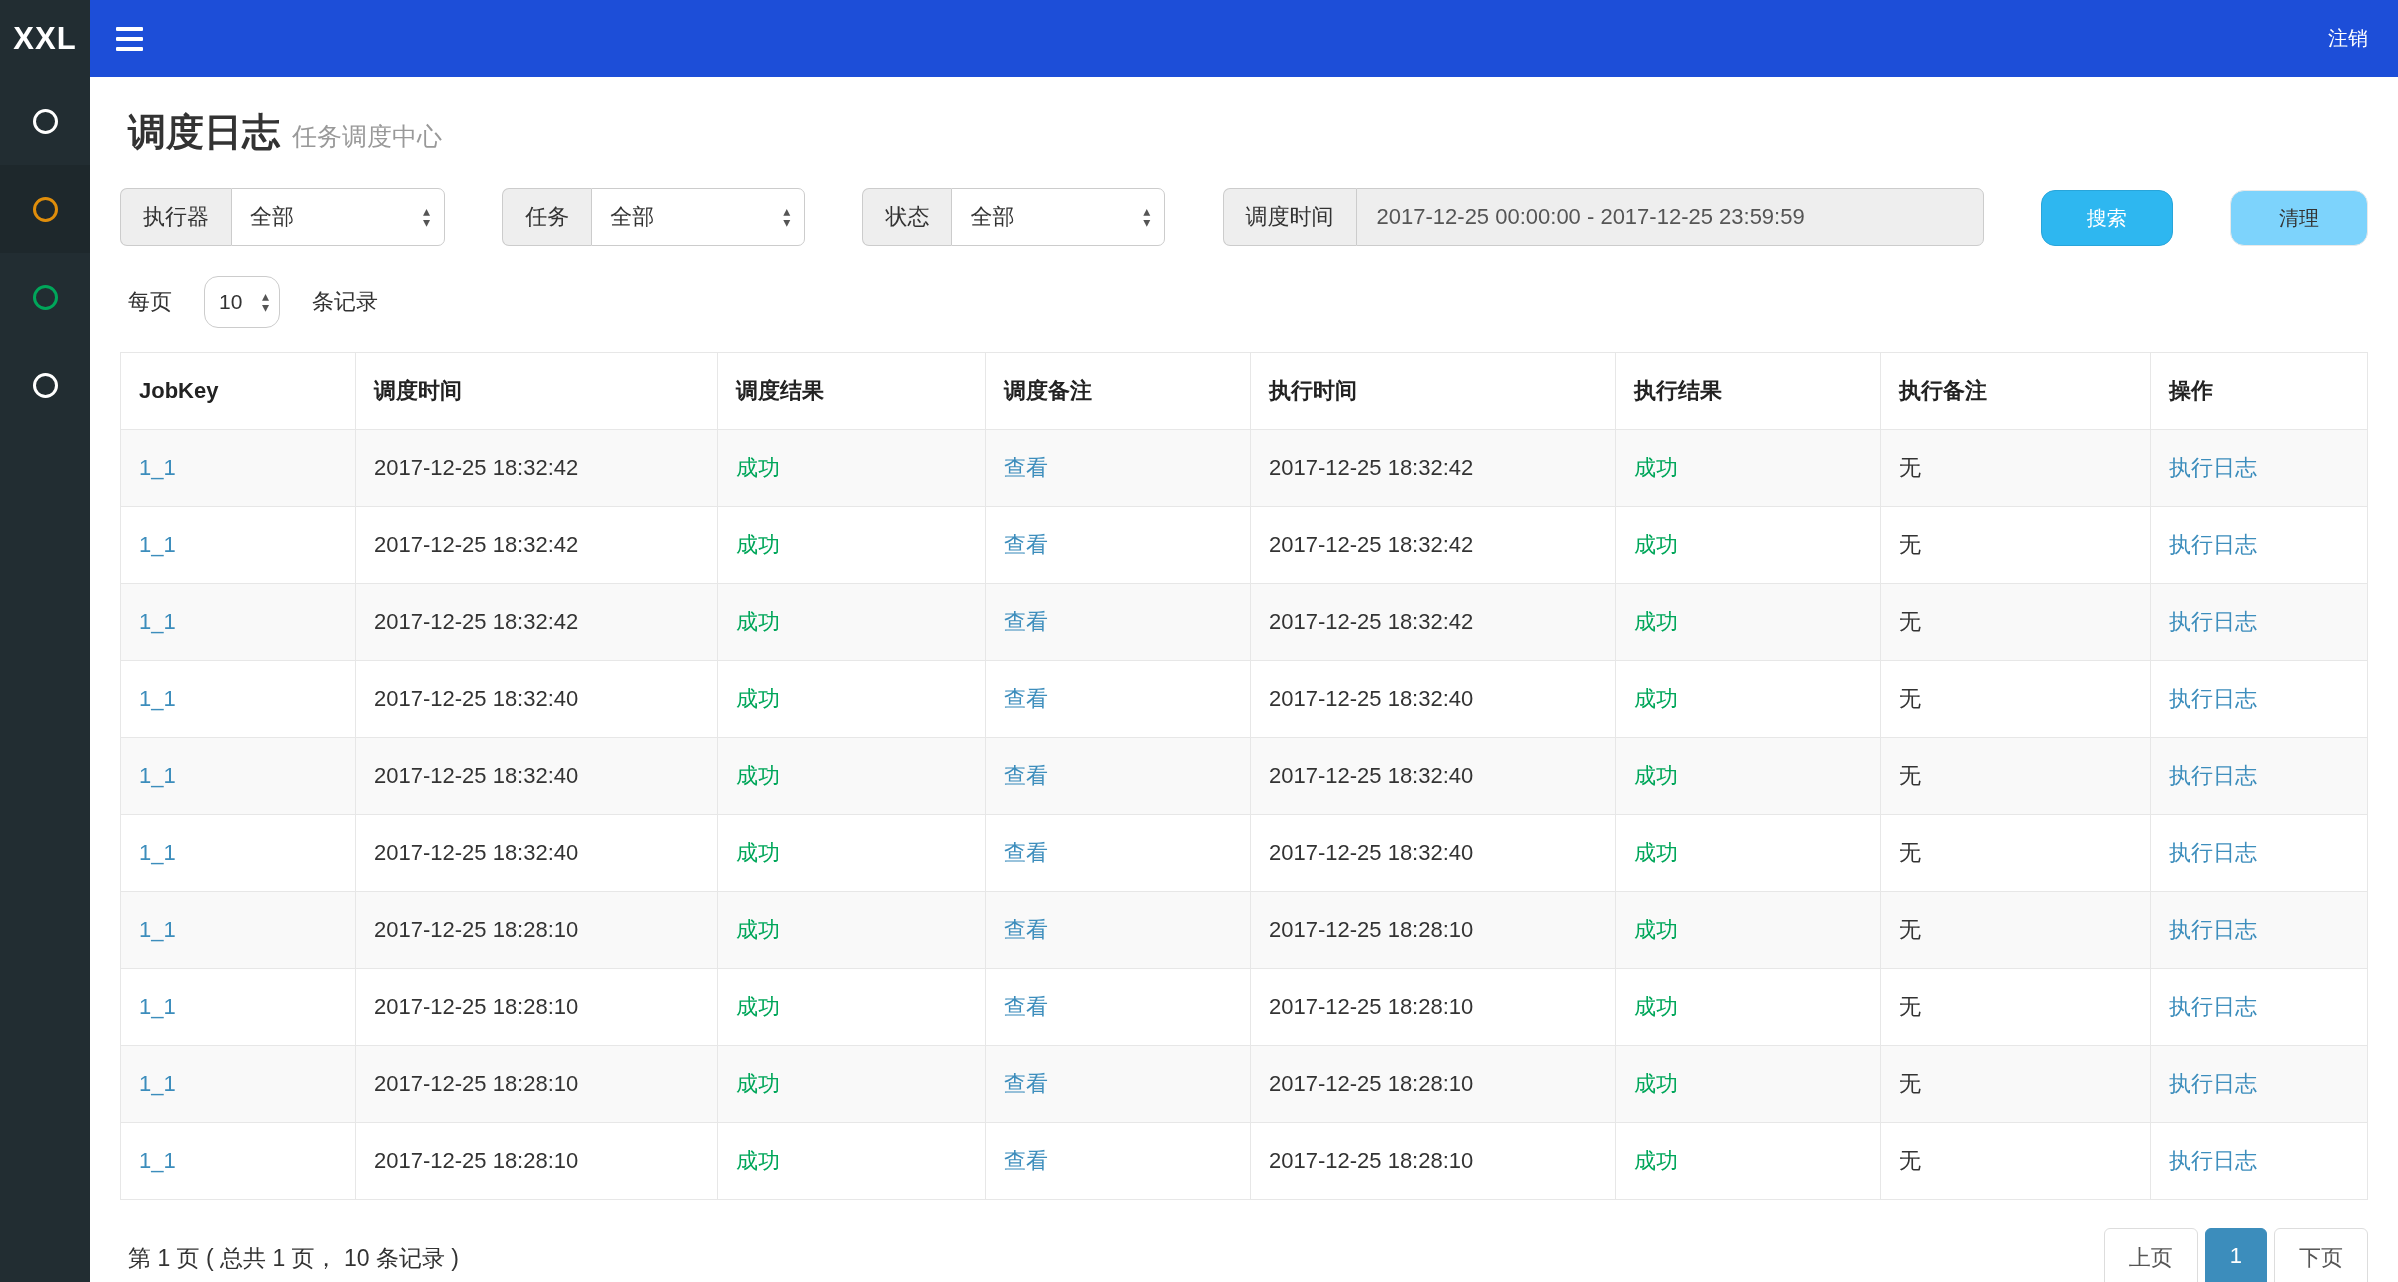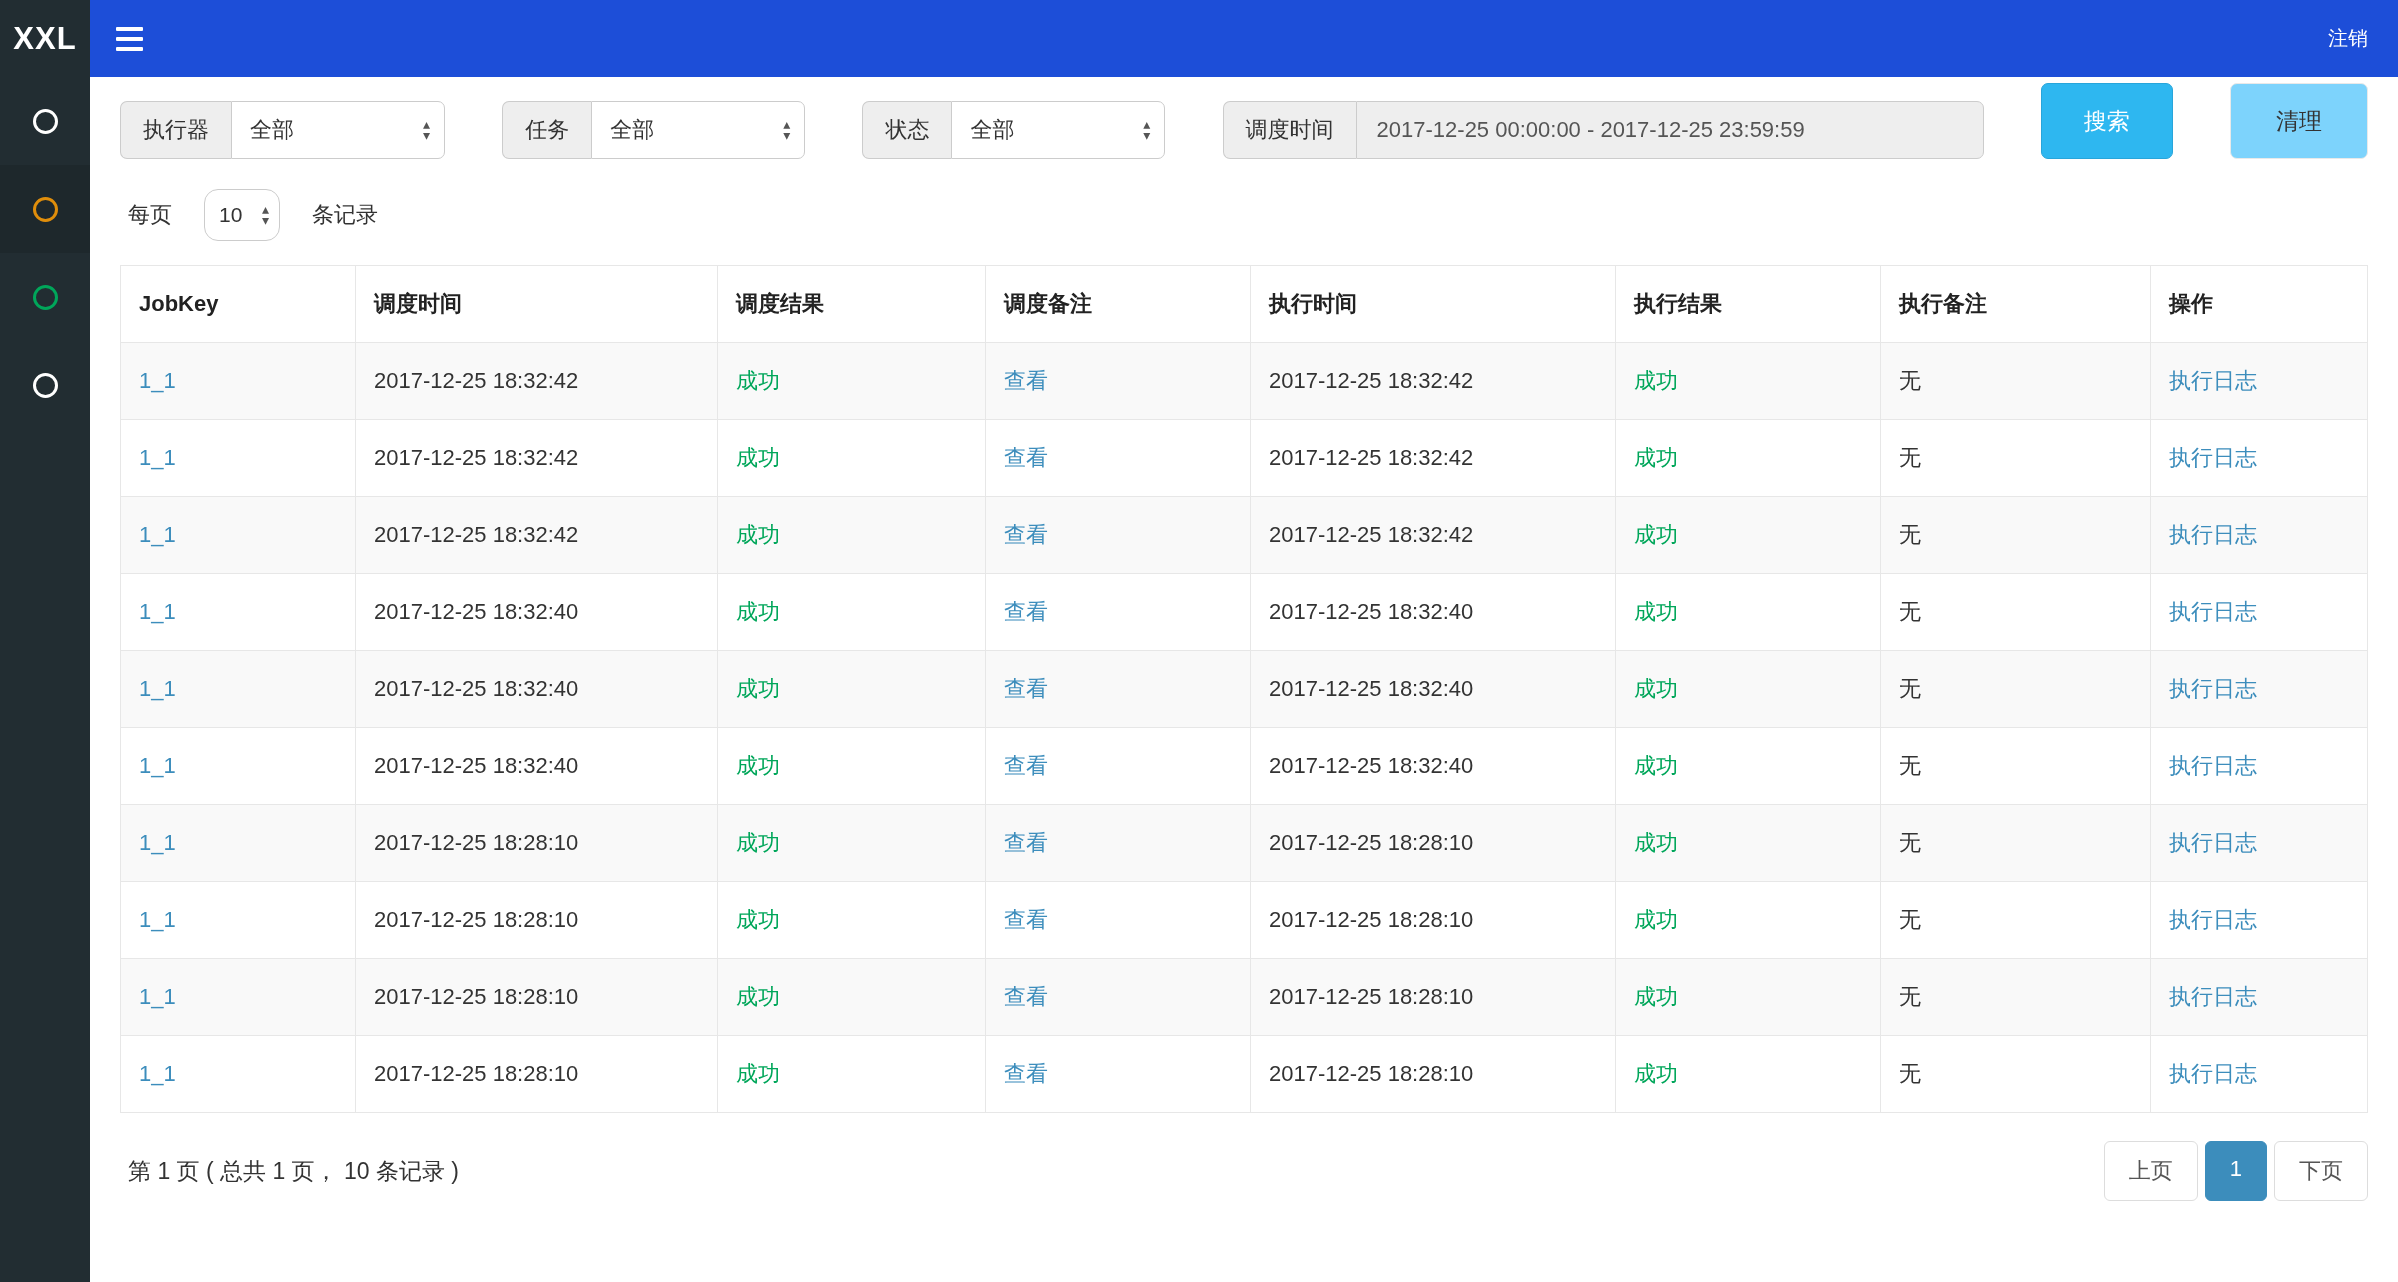--- a/index.html
+++ b/index.html
@@ -32,21 +32,21 @@
   .filter-row { display:flex; justify-content:space-between; align-items:flex-end; margin:6px 0 8px 0; }
   .input-group { display:flex; height:58px; }
   .addon { background:#eee; border:1px solid #ccc; border-right:0; border-radius:7px 0 0 7px;
            display:flex; align-items:center; padding:0 22px; color:#333; white-space:nowrap; }
   .select-box { border:1px solid #ccc; border-radius:0 7px 7px 0; background:#fff; cursor:pointer;
                 display:flex; align-items:center; justify-content:space-between; padding:0 14px 0 18px; width:214px; }
   .arrows { display:flex; flex-direction:column; color:#555; font-size:14px; line-height:11px; }
   .time-input { border:1px solid #ccc; border-left:1px solid #ccc; border-radius:0 7px 7px 0; background:#eee;
                 color:#555; padding:0 20px; width:628px; height:58px; font-size:22px;
                 font-family:"Liberation Sans","DejaVu Sans",sans-serif; }
-  .btn { height:76px; border-radius:7px; font-size:23px; cursor:pointer;
+  .btn { height:56px; border-radius:14px; font-size:20px; cursor:pointer;
          font-family:"Liberation Sans","DejaVu Sans",sans-serif; }
   .btn-search { width:132px; background:#2eb7f0; border:1px solid #28a5da; color:#fff; }
   .btn-clear  { width:138px; background:#7dd3fc; border:1px solid #e9e9e9; color:#333; }
   
   .page-size-row { display:flex; align-items:center; gap:32px; margin:30px 0 24px 8px; color:#333; }
   .select-small { border:1px solid #ccc; border-radius:14px; background:#fff; height:52px; width:76px; cursor:pointer;
                   display:flex; align-items:center; justify-content:space-between; padding:0 10px 0 14px; font-size:21px; }
   
   table { width:100%; border-collapse:collapse; background:#fff; }
   th, td { border:1px solid #e7e7e7; text-align:left; padding:23px 18px; font-size:22px; }
@@ -90,20 +90,23 @@
         <span class="circle-icon" style="border-color: rgb(0, 166, 90);"></span>
       </li>
       <li class="sidebar-item">
         <span class="circle-icon" style="border-color: rgb(255, 255, 255);"></span>
       </li>
     </ul>
 </aside>
 
 <main class="content">
 
+  <div class="page-header">
+    <span class="title-main">调度日志</span><span class="title-sub">任务调度中心</span>
+  </div>
 
   <div class="filter-row">
     <div class="input-group">
       <span class="addon">执行器</span>
       <div class="select-box">
         <span>全部</span>
         <span class="arrows">
             <span>▴</span>
             <span>▾</span>
           </span>

